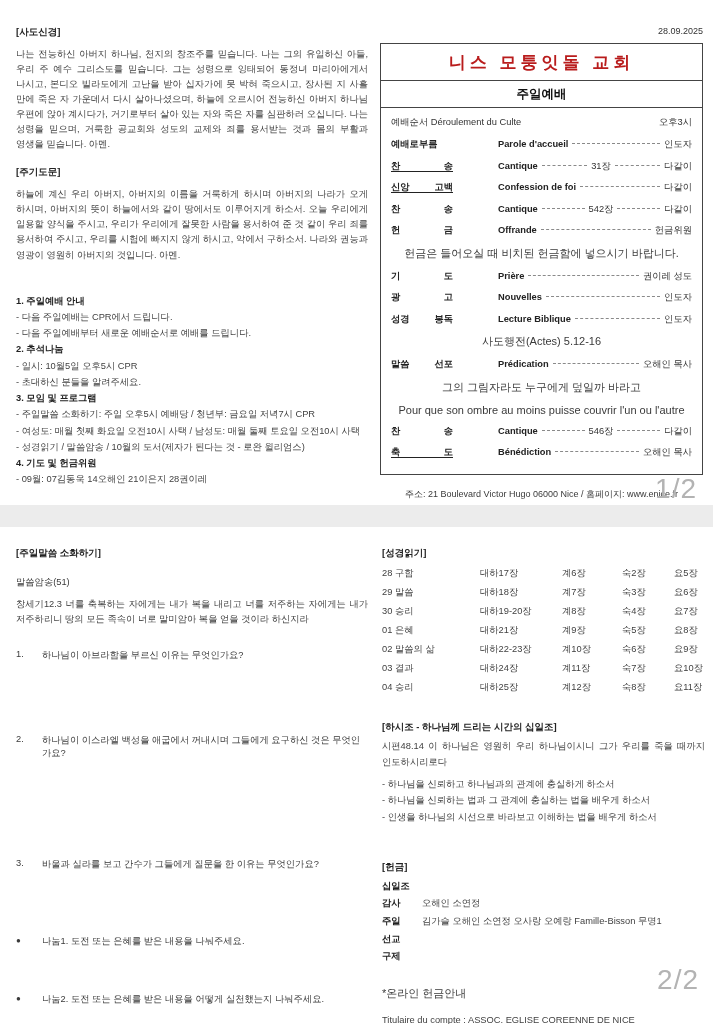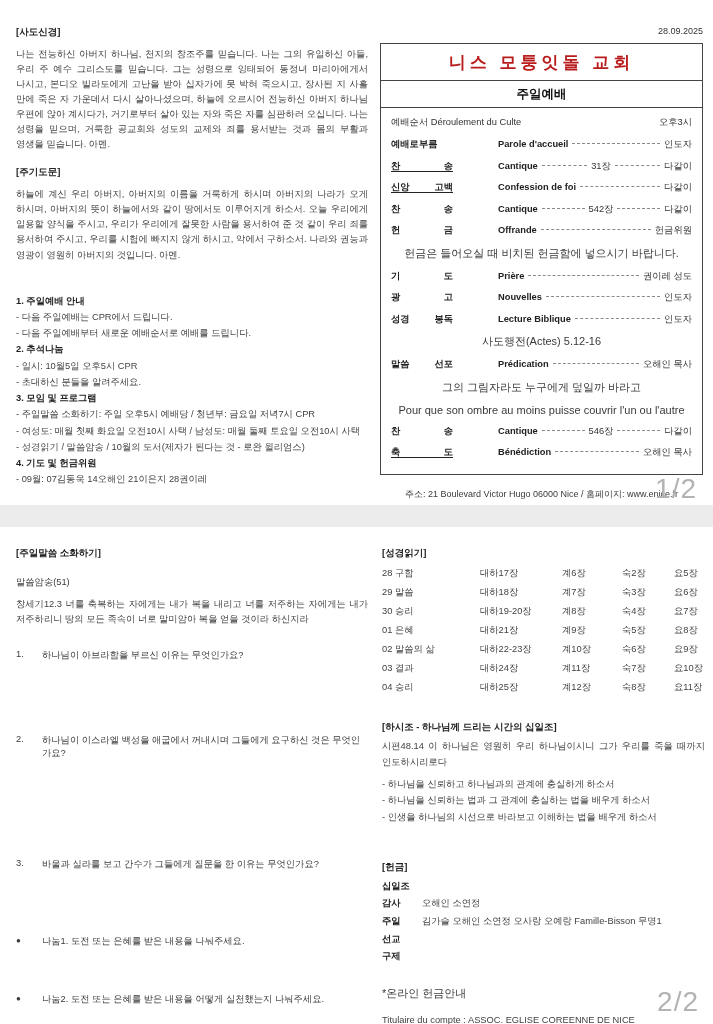--- a/index.html
+++ b/index.html
@@ -32,21 +32,21 @@
   .o-kr.u{text-decoration:underline;text-underline-offset:2px;}
   .o-fr{font-weight:bold;color:#222;margin-left:6px;white-space:nowrap;padding-left:39px;}
   .o-leader{flex:1;border-bottom:1px dashed #8a8a8a;margin:0 4px;transform:translateY(-3px);min-width:6px;}
   .o-mid{white-space:nowrap;color:#333;}
   .o-right{white-space:nowrap;color:#333;}
   .o-note{text-align:center;font-size:11px;color:#3a3a3a;margin:2px 0 9px;}
 
   .p1-footer{margin-top:11px;text-align:center;font-size:9px;line-height:1.9;color:#3a3a3a;}
   .page-num{position:absolute;right:6px;font-size:28px;color:#b3b3b3;letter-spacing:1px;}
   .page-num.p1{bottom:0;}
-  .page-num.p2{bottom:6px;}
+  .page-num.p2{bottom:28px;}
 
   .memory-label{font-size:9.3px;margin:16px 0 8px;color:#3a3a3a;}
   .q-row{display:flex;font-size:9.3px;color:#3a3a3a;}
   .q-num{width:26px;flex:none;}
   .q-row.q1{margin-bottom:72px;}
   .q-row.q2{margin-bottom:98px;}
   .q-row.q3{margin-bottom:64px;}
   .b-row{display:flex;font-size:9.3px;color:#3a3a3a;margin-bottom:45px;}
   .b-dot{width:26px;flex:none;font-size:8px;padding-top:1px;}
 

